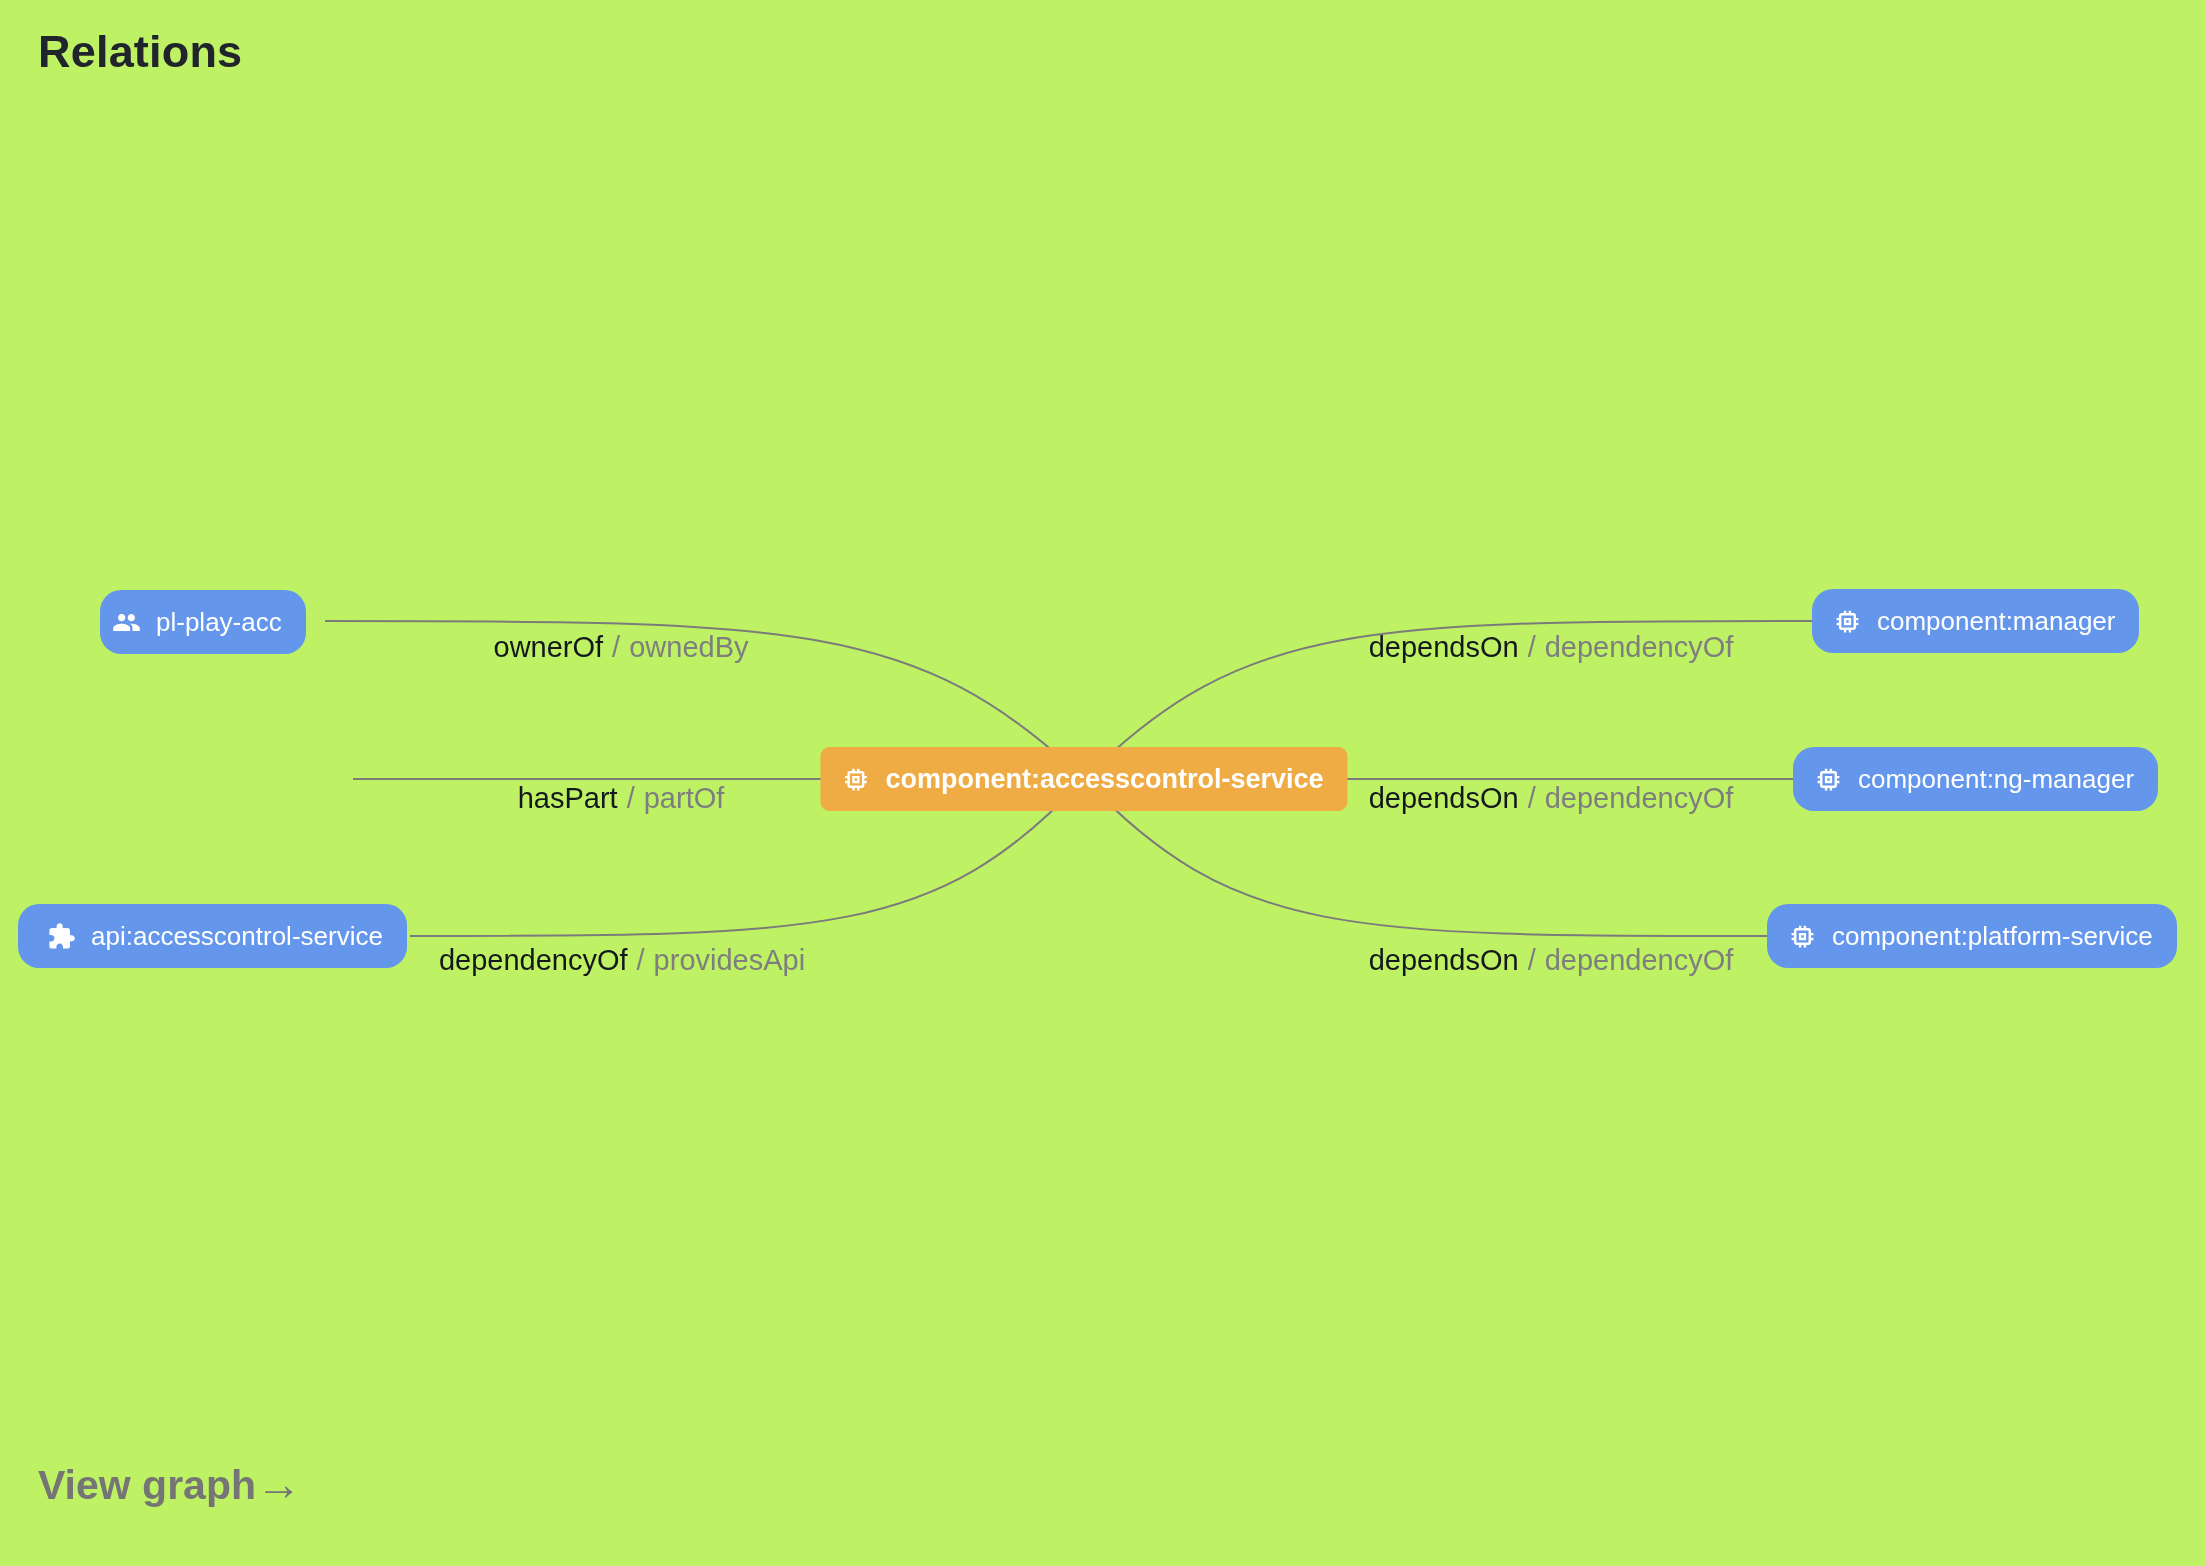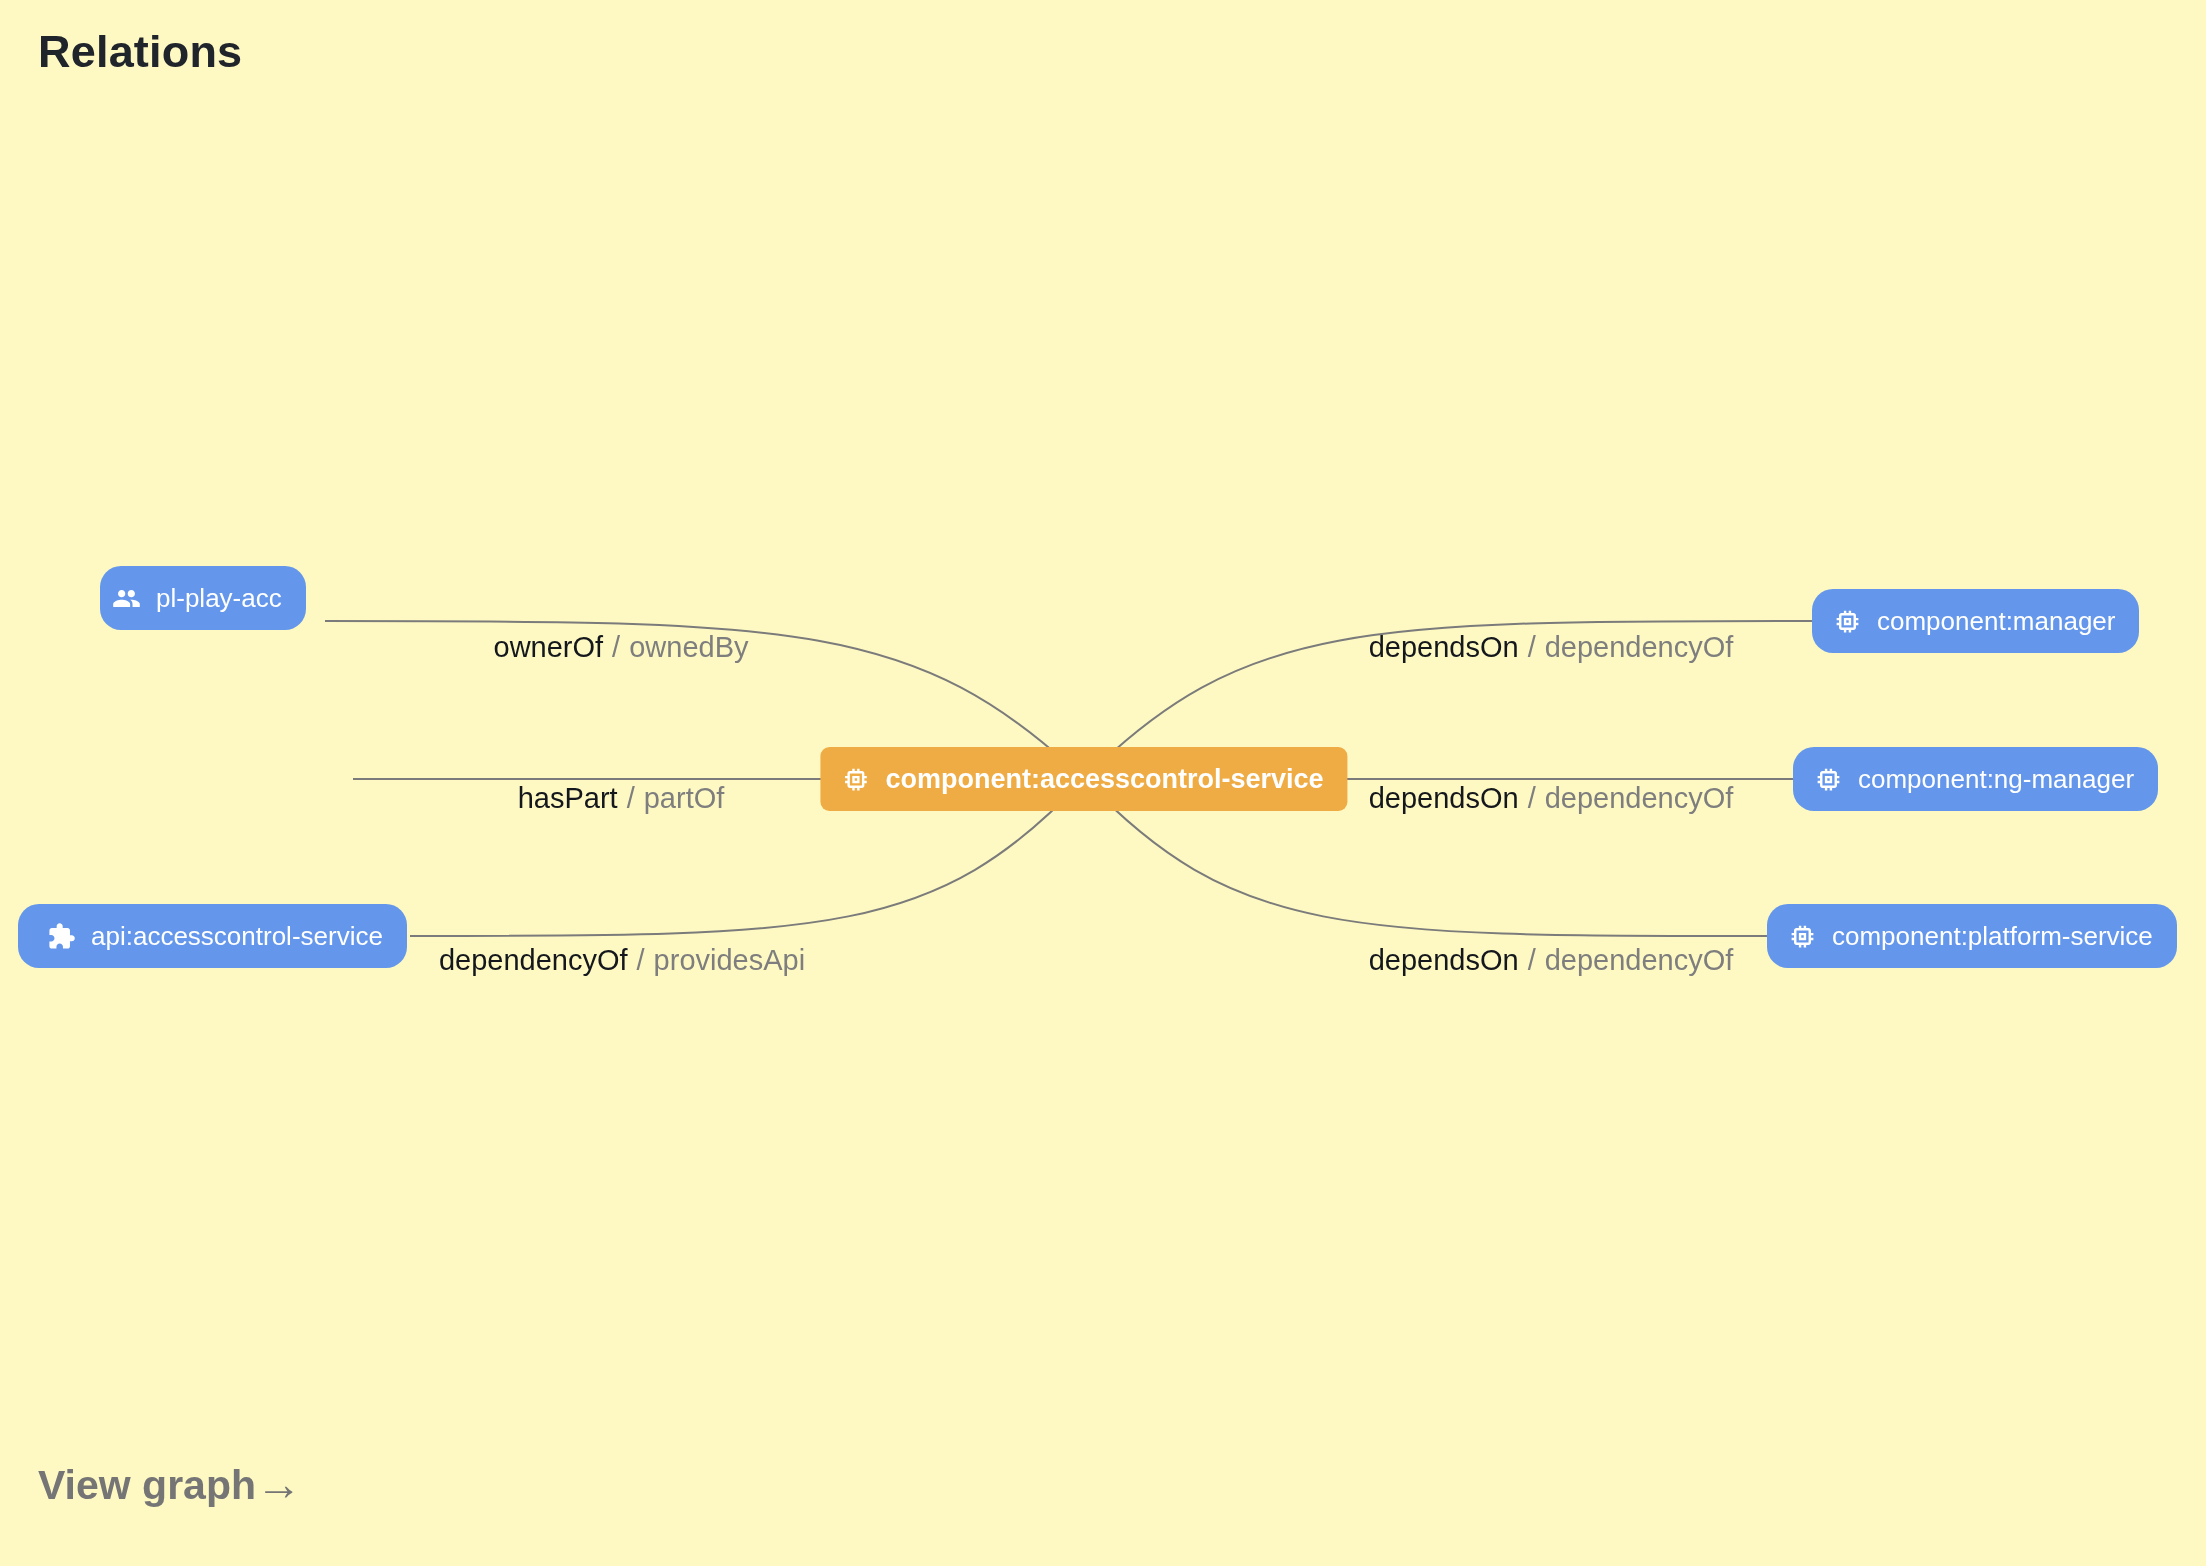--- a/index.html
+++ b/index.html
@@ -1,20 +1,20 @@
 <!DOCTYPE html>
 <html><head>
 <meta charset="utf-8">
 <style>
   html, body { margin: 0; padding: 0; background: #ffffff; }
   .canvas {
     position: relative;
     width: 2206px;
     height: 1566px;
-    background: #fef9c3;
+    background: #bef264;
     font-family: "Liberation Sans", sans-serif;
     overflow: hidden;
   }
   .card-title {
     position: absolute;
     left: 38px;
     top: 26px;
     margin: 0;
     font-size: 45px;
     font-weight: 700;
@@ -107,21 +107,21 @@
   <div class="edge-label" style="left:1551px; top:647px;">
     <span class="rel">dependsOn</span><span class="sep">/</span><span class="inv">dependencyOf</span>
   </div>
   <div class="edge-label" style="left:1551px; top:798px;">
     <span class="rel">dependsOn</span><span class="sep">/</span><span class="inv">dependencyOf</span>
   </div>
   <div class="edge-label" style="left:1551px; top:960px;">
     <span class="rel">dependsOn</span><span class="sep">/</span><span class="inv">dependencyOf</span>
   </div>
 
-  <div class="node" style="left:100px; top:566px;padding-left:12px;">
+  <div class="node" style="left:100px; top:590px;padding-left:12px;">
     <span class="icon">
       <svg viewBox="0 0 24 24">
           <path d="M16 11c1.66 0 2.99-1.34 2.99-3S17.66 5 16 5c-1.66 0-3 1.34-3 3s1.34 3 3 3zm-8 0c1.66 0 2.99-1.34 2.99-3S9.66 5 8 5C6.34 5 5 6.34 5 8s1.34 3 3 3zm0 2c-2.33 0-7 1.17-7 3.5V19h14v-2.5c0-2.33-4.67-3.5-7-3.5zm8 0c-.29 0-.62.02-.97.05 1.16.84 1.97 1.97 1.97 3.45V19h6v-2.5c0-2.33-4.67-3.5-7-3.5z"></path>
         </svg>
     </span>
     <span class="label">pl-play-acc</span>
   </div>
 
 
   <div class="node" style="left:18px; top:904px;padding-left:29px;">

